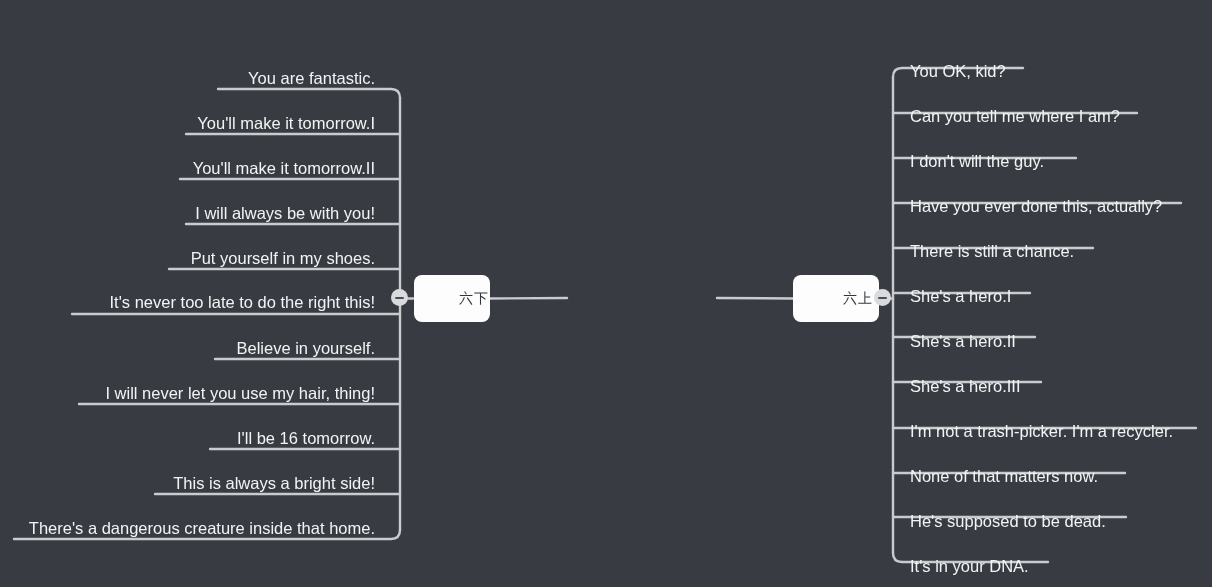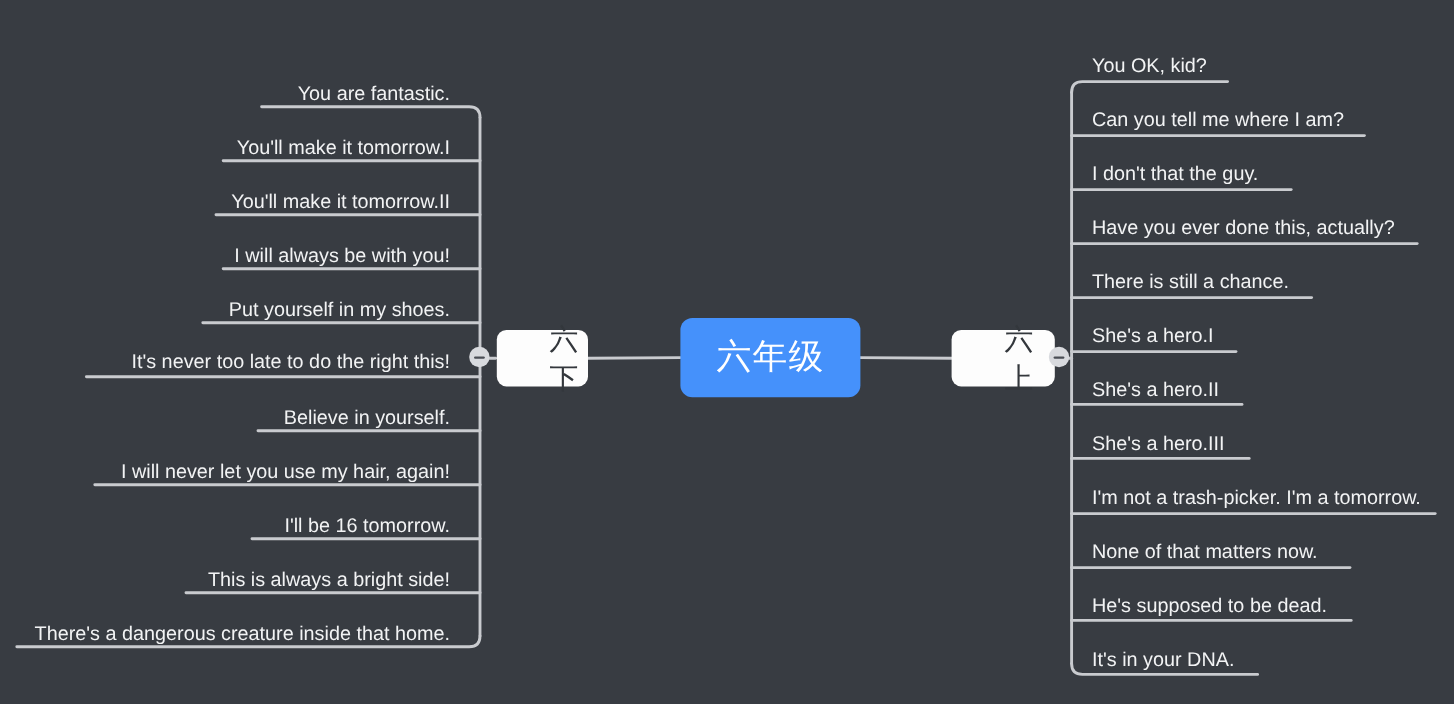--- a/index.html
+++ b/index.html
@@ -42,21 +42,21 @@
   }
   
   .branch-node {
     position: absolute;
     background: #fdfdfd;
     color: #33373c;
     border-radius: 8px;
     display: flex;
     align-items: center;
     justify-content: center;
-    font-size: 24px;
+    font-size: 14px;
     letter-spacing: 1px;
     box-sizing: border-box;
     padding-left: 44px;
   }
   
   .toggle {
     position: absolute;
     width: 17px;
     height: 17px;
     border-radius: 50%;
@@ -74,21 +74,21 @@
   }
   
   .leaf {
     position: absolute;
     color: #f2f3f4;
     font-size: 16.5px;
     white-space: nowrap;
     line-height: 1;
   }
   .leaf.left  { text-align: right; }
-  .leaf.right { text-align: left;  }
+  .leaf.right { text-align: left; margin-top: 16px;  }
 </style>
 </head>
 <body>
 
 <div id="canvas">
 
   <svg class="wires" viewBox="0 0 1212 587" xmlns="http://www.w3.org/2000/svg">
     <g id="wire-group" fill="none" stroke="#c9cbcf" stroke-width="2.4" stroke-linecap="round" stroke-linejoin="round">
         <path d="M 567 298 L 490 298.5"></path>
         <path d="M 400 98 L 400 530"></path>
@@ -115,23 +115,20 @@
         <path d="M 1030 293 L 893 293"></path>
         <path d="M 1035 337 L 893 337"></path>
         <path d="M 1041 382 L 893 382"></path>
         <path d="M 1196 428 L 893 428"></path>
         <path d="M 1125 473 L 893 473"></path>
         <path d="M 1126 517 L 893 517"></path>
         <path d="M 1048 562 L 902 562 Q 893 562 893 553"></path>
       </g>
   </svg>
 
-  <div class="root-node" style="left: 567px; top: 265px; width: 150px; height: 66px; background: rgb(69, 145, 251); color: rgb(255, 255, 255);">
-    <span>六年级</span>
-  </div>
 
   <div class="branch-node" style="left: 414px; top: 275px; width: 76px; height: 47px;">
     <span>六下</span>
   </div>
   <div class="branch-node" style="left: 793px; top: 275px; width: 86px; height: 47px;">
     <span>六上</span>
   </div>
 
   <div class="toggle" style="left: 391px; top: 289px;">
     <span class="bar"></span>
@@ -141,30 +138,30 @@
   </div>
 
   <div id="leaf-layer">
       <div class="leaf left" style="top: 70px; right: 837px;">You are fantastic.</div>
       <div class="leaf left" style="top: 115px; right: 837px;">You'll make it tomorrow.I</div>
       <div class="leaf left" style="top: 160px; right: 837px;">You'll make it tomorrow.II</div>
       <div class="leaf left" style="top: 205px; right: 837px;">I will always be with you!</div>
       <div class="leaf left" style="top: 250px; right: 837px;">Put yourself in my shoes.</div>
       <div class="leaf left" style="top: 294px; right: 837px;">It's never too late to do the right this!</div>
       <div class="leaf left" style="top: 340px; right: 837px;">Believe in yourself.</div>
-      <div class="leaf left" style="top: 385px; right: 837px;">I will never let you use my hair, again!</div>
+      <div class="leaf left" style="top: 385px; right: 837px;">I will never let you use my hair, thing!</div>
       <div class="leaf left" style="top: 430px; right: 837px;">I'll be 16 tomorrow.</div>
       <div class="leaf left" style="top: 475px; right: 837px; text-align: center;">This is always a bright side!</div>
       <div class="leaf left" style="top: 520px; right: 837px;">There's a dangerous creature inside that home.</div>
       <div class="leaf right" style="top: 47px; left: 910px;">You OK, kid?</div>
       <div class="leaf right" style="top: 92px; left: 910px;">Can you tell me where I am?</div>
-      <div class="leaf right" style="top: 137px; left: 910px;">I don't that the guy.</div>
+      <div class="leaf right" style="top: 137px; left: 910px;">I don't will the guy.</div>
       <div class="leaf right" style="top: 182px; left: 910px;">Have you ever done this, actually?</div>
       <div class="leaf right" style="top: 227px; left: 910px;">There is still a chance.</div>
       <div class="leaf right" style="top: 272px; left: 910px;">She's a hero.I</div>
       <div class="leaf right" style="top: 317px; left: 910px;">She's a hero.II</div>
       <div class="leaf right" style="top: 362px; left: 910px;">She's a hero.III</div>
-      <div class="leaf right" style="top: 407px; left: 910px;">I'm not a trash-picker. I'm a tomorrow.</div>
+      <div class="leaf right" style="top: 407px; left: 910px;">I'm not a trash-picker. I'm a recycler.</div>
       <div class="leaf right" style="top: 452px; left: 910px;">None of that matters now.</div>
       <div class="leaf right" style="top: 497px; left: 910px;">He's supposed to be dead.</div>
       <div class="leaf right" style="top: 542px; left: 910px;">It's in your DNA.</div>
     </div>
 </div>
 
 </body></html>

